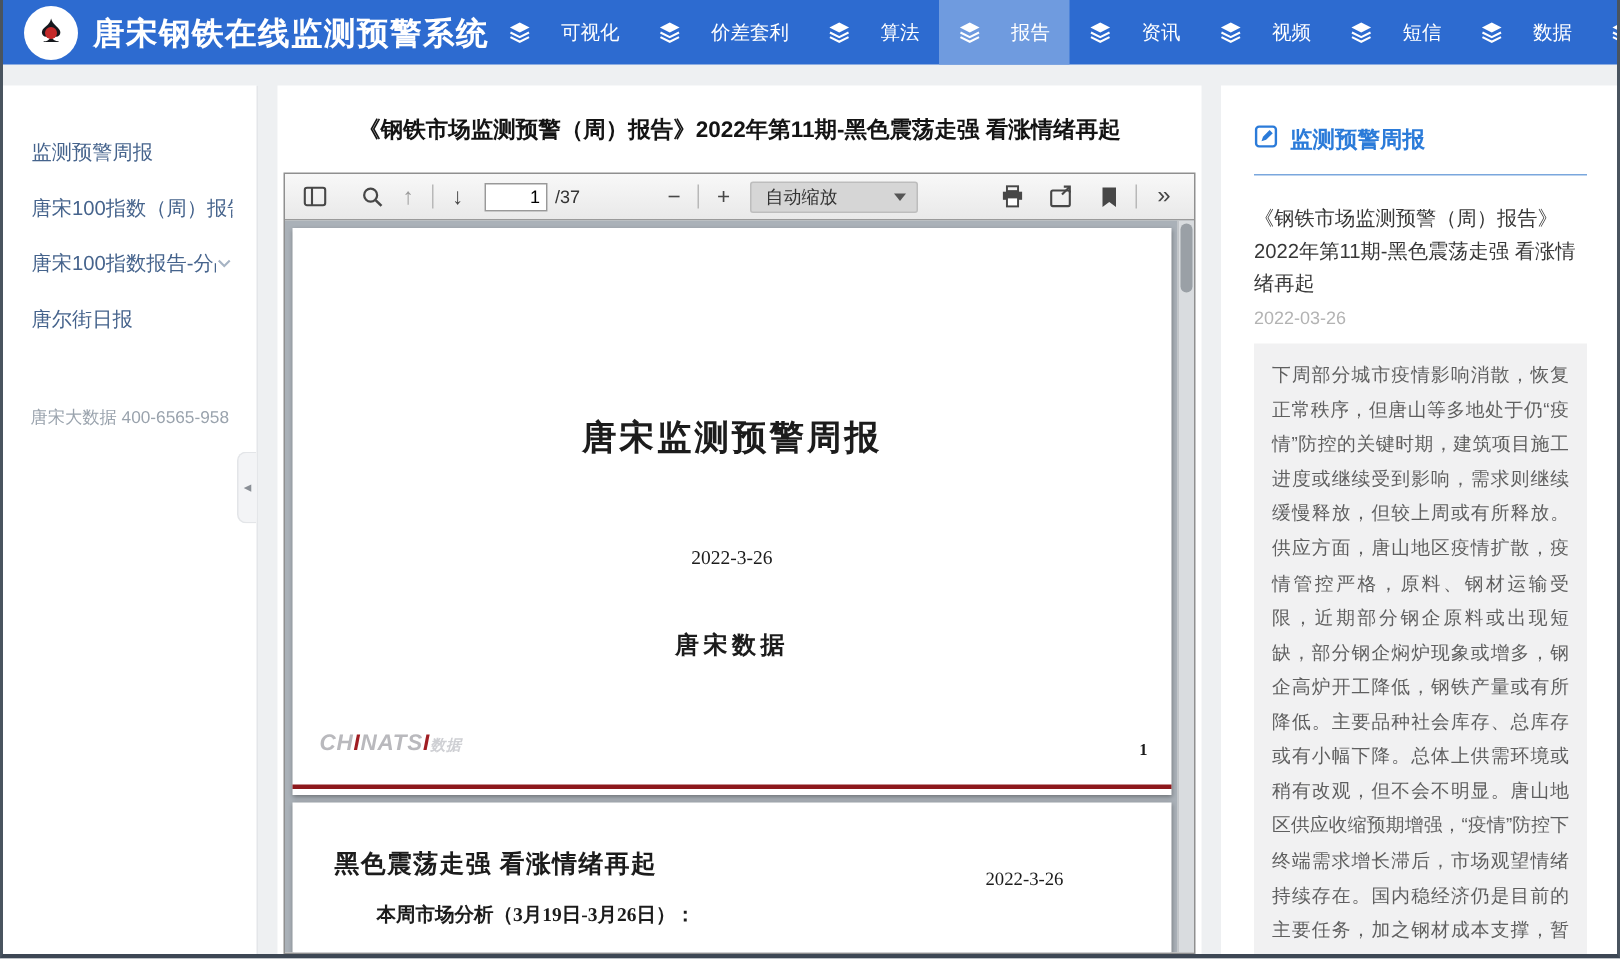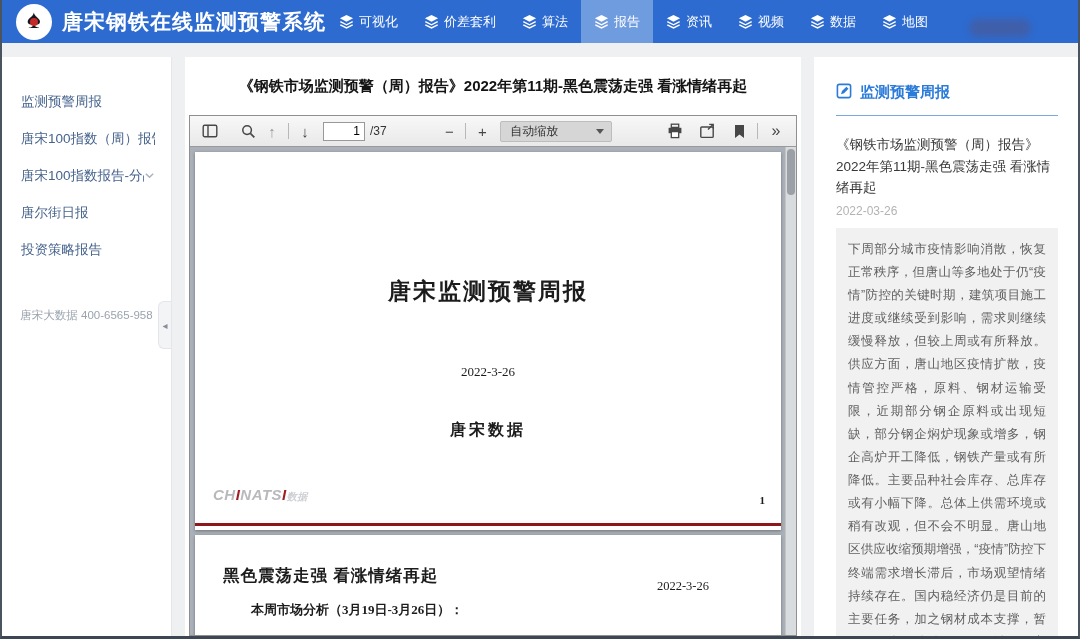--- a/index.html
+++ b/index.html
@@ -11,21 +11,21 @@
   
   #navbar { position:absolute; left:0; top:0; right:0; height:43px; background:#2d6bd0;
             display:flex; align-items:stretch; color:#fff; }
   #brand { display:flex; align-items:center; padding-left:14px; flex:0 0 auto; }
   #logo { width:36px; height:36px; border-radius:50%; background:#fff; position:relative; flex:0 0 auto; }
   #logo .spade { position:absolute; left:0; top:-2px; width:100%; height:100%; display:flex; align-items:center;
                  justify-content:center; font-size:26px; color:#16181d; }
   #logo .dot { position:absolute; left:14px; top:14px; width:8px; height:8px; border-radius:50%; background:#c42a2a; }
   #brand-title { font-size:21px; font-weight:bold; letter-spacing:1px; margin-left:10px; white-space:nowrap; }
   #nav-menu { display:flex; align-items:stretch; margin-left:auto; }
-  .nav-item { display:flex; align-items:center; gap:5px; padding:0 13px; font-size:13px; cursor:pointer; white-space:nowrap; }
+  .nav-item { display:flex; align-items:center; gap:20px; padding:0 13px; font-size:13px; cursor:pointer; white-space:nowrap; }
   .nav-item.nav-item-active { background:#6f9bdf; }
   .nav-icon svg { display:block; }
   #user-area { position:relative; width:148px; flex:0 0 auto; }
   #user-blur { position:absolute; right:58px; top:19px; width:62px; height:18px; border-radius:9px;
                background:rgba(120,60,60,.25); filter:blur(3px); }
 
   
   #sidebar { position:absolute; left:0; top:57px; width:170px; bottom:0; background:#fff;
              border-right:1px solid #e4e6e9; padding-top:26px; }
   .side-item { height:37px; display:flex; align-items:center; padding:0 16px 0 19px; font-size:13.5px;
@@ -171,20 +171,30 @@
           <span class="nav-label">视频</span>
         </div>
         <div class="nav-item">
           <span class="nav-icon">
             <svg width="15" height="15" viewBox="0 0 16 16">
               <path d="M8 1L15 4.6 8 8.2 1 4.6Z" fill="#fff"></path>
               <path d="M1.4 8.2l6.6 3.3 6.6-3.3" fill="none" stroke="#fff" stroke-width="1.5"></path>
               <path d="M1.4 11.5l6.6 3.3 6.6-3.3" fill="none" stroke="#fff" stroke-width="1.5"></path>
             </svg>
           </span>
+          <span class="nav-label">短信</span>
+        </div>
+        <div class="nav-item">
+          <span class="nav-icon">
+            <svg width="15" height="15" viewBox="0 0 16 16">
+              <path d="M8 1L15 4.6 8 8.2 1 4.6Z" fill="#fff"></path>
+              <path d="M1.4 8.2l6.6 3.3 6.6-3.3" fill="none" stroke="#fff" stroke-width="1.5"></path>
+              <path d="M1.4 11.5l6.6 3.3 6.6-3.3" fill="none" stroke="#fff" stroke-width="1.5"></path>
+            </svg>
+          </span>
           <span class="nav-label">数据</span>
         </div>
         <div class="nav-item">
           <span class="nav-icon">
             <svg width="15" height="15" viewBox="0 0 16 16">
               <path d="M8 1L15 4.6 8 8.2 1 4.6Z" fill="#fff"></path>
               <path d="M1.4 8.2l6.6 3.3 6.6-3.3" fill="none" stroke="#fff" stroke-width="1.5"></path>
               <path d="M1.4 11.5l6.6 3.3 6.6-3.3" fill="none" stroke="#fff" stroke-width="1.5"></path>
             </svg>
           </span>
@@ -208,23 +218,20 @@
         <div class="side-item">
           <span class="side-label">唐宋100指数报告-分品种</span>
           <span class="chev">
             <svg width="11" height="11" viewBox="0 0 12 12">
               <path d="M2 4l4 4 4-4" fill="none" stroke="#a7b4c4" stroke-width="1.6"></path>
             </svg>
           </span>
         </div>
         <div class="side-item">
           <span class="side-label">唐尔街日报</span>
-        </div>
-        <div class="side-item">
-          <span class="side-label">投资策略报告</span>
         </div>
       </div>
     <div id="side-contact">唐宋大数据 400-6565-958</div>
     <div id="collapse-handle">
       <span>◂</span>
     </div>
   </div>
 
   <div id="main">
     <div id="doc-title">《钢铁市场监测预警（周）报告》2022年第11期-黑色震荡走强 看涨情绪再起</div>

